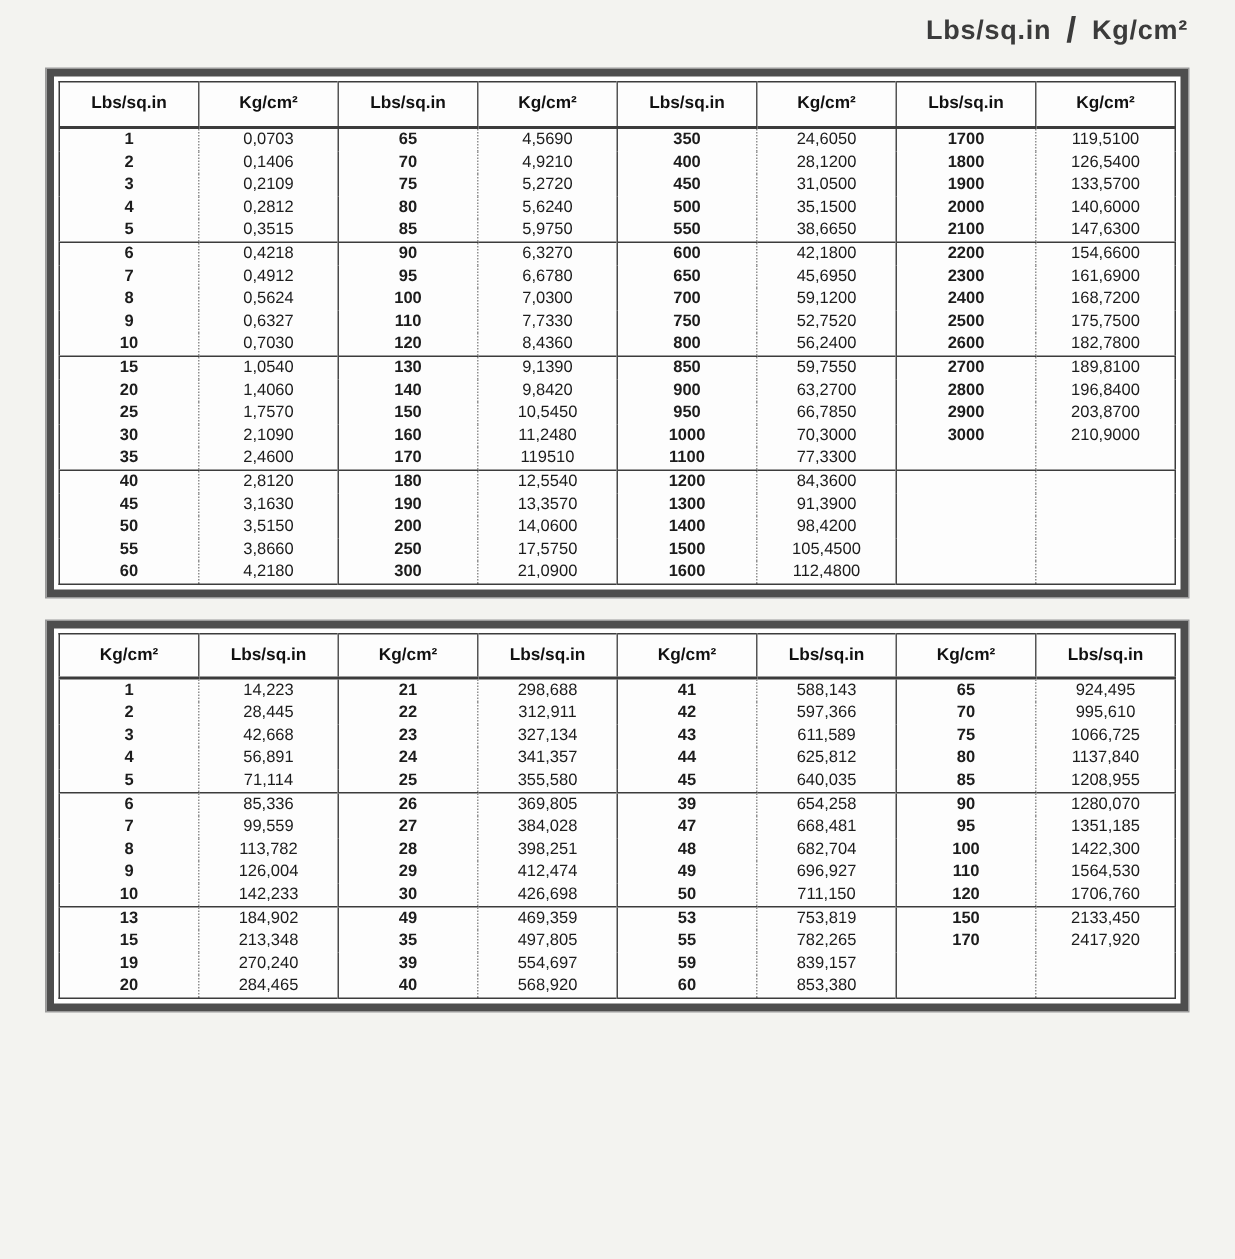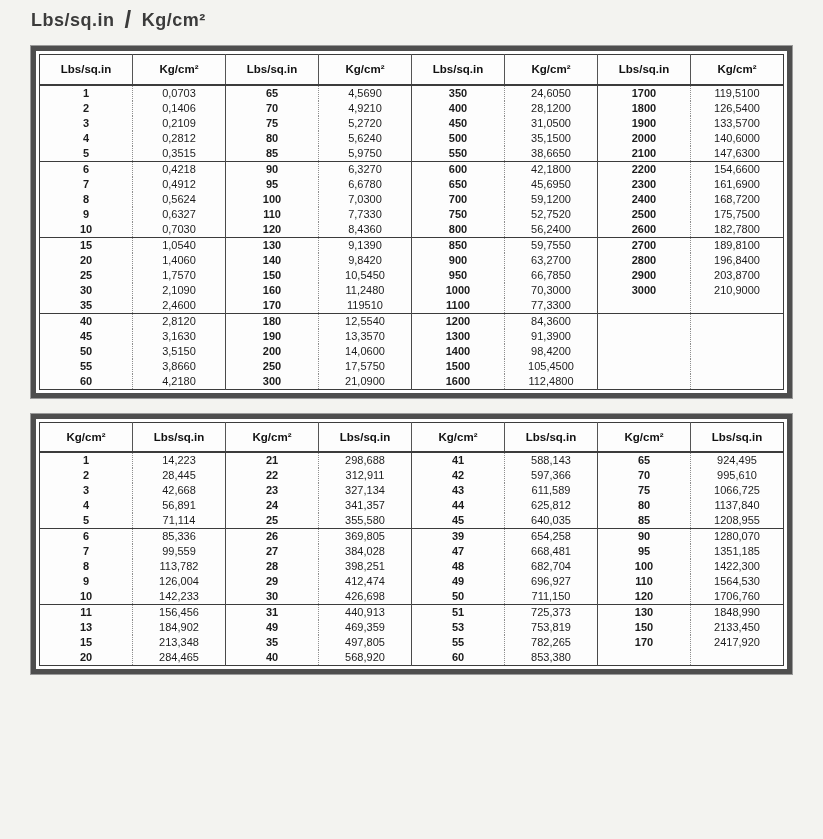--- a/index.html
+++ b/index.html
@@ -6,21 +6,21 @@
   body {
     width: 823px;
     height: 839px;
     background: #f3f3f0;
     font-family: "Liberation Sans", "DejaVu Sans", sans-serif;
     color: #1a1a1a;
     overflow: hidden;
   }
   .page { padding: 6px 31px 0 31px; }
   .conv-title {
-    text-align: left;
+    text-align: right;
     font-weight: bold;
     color: #3b3b3b;
     font-size: 18px;
     letter-spacing: 0.5px;
     height: 28px;
     line-height: 28px;
     margin-bottom: 12px;
   }
   .conv-title .slash {
     font-size: 24px;
@@ -409,50 +409,50 @@
             <td>10</td>
             <td>142,233</td>
             <td>30</td>
             <td>426,698</td>
             <td>50</td>
             <td>711,150</td>
             <td>120</td>
             <td>1706,760</td>
           </tr>
           <tr>
-            <td>11</td>
-            <td>156,456</td>
-            <td>31</td>
-            <td>440,913</td>
-            <td>51</td>
-            <td>725,373</td>
-            <td>130</td>
-            <td>1848,990</td>
-          </tr>
-          <tr>
             <td>13</td>
             <td>184,902</td>
             <td>49</td>
             <td>469,359</td>
             <td>53</td>
             <td>753,819</td>
             <td>150</td>
             <td>2133,450</td>
           </tr>
           <tr>
             <td>15</td>
             <td>213,348</td>
             <td>35</td>
             <td>497,805</td>
             <td>55</td>
             <td>782,265</td>
             <td>170</td>
             <td>2417,920</td>
           </tr>
           <tr>
+            <td>19</td>
+            <td>270,240</td>
+            <td>39</td>
+            <td>554,697</td>
+            <td>59</td>
+            <td>839,157</td>
+            <td></td>
+            <td></td>
+          </tr>
+          <tr>
             <td>20</td>
             <td>284,465</td>
             <td>40</td>
             <td>568,920</td>
             <td>60</td>
             <td>853,380</td>
             <td></td>
             <td></td>
           </tr>
         </tbody>

